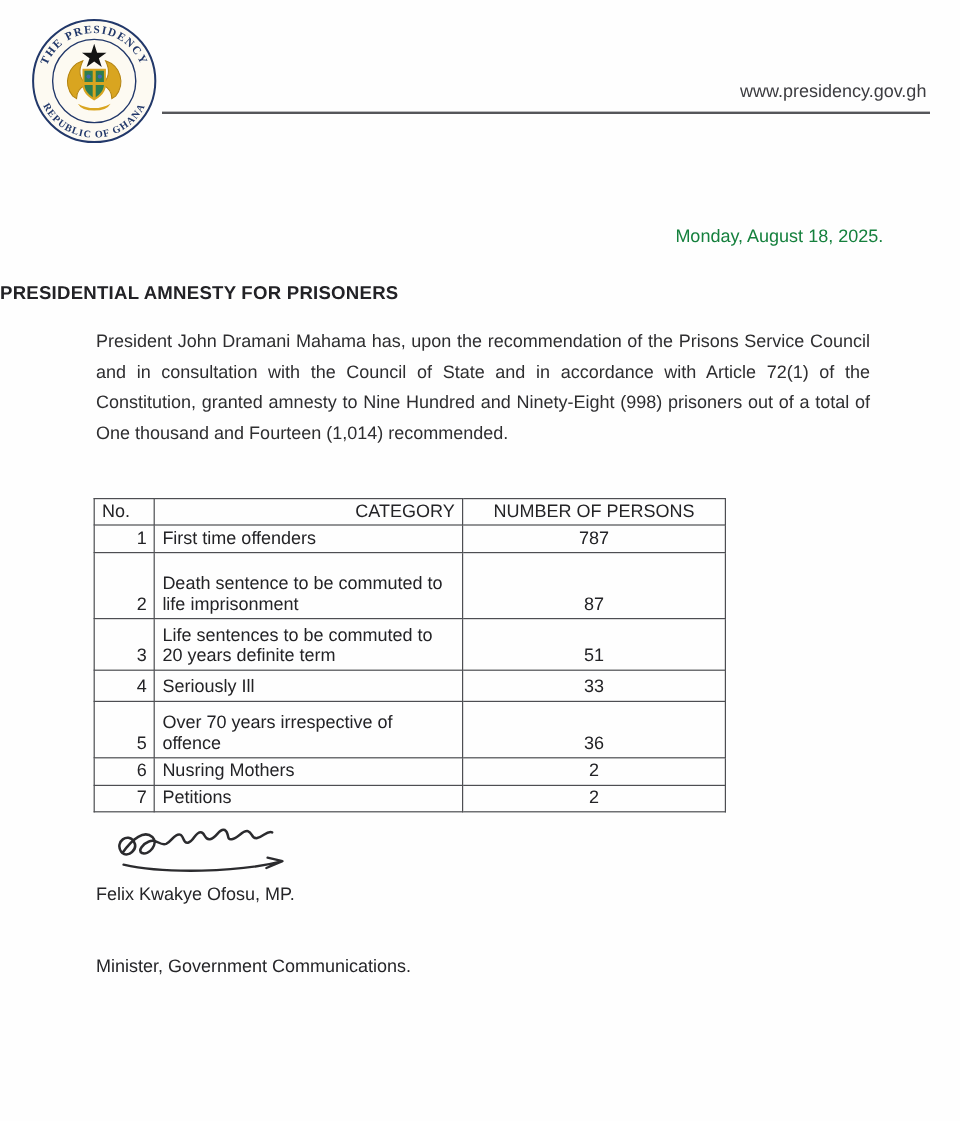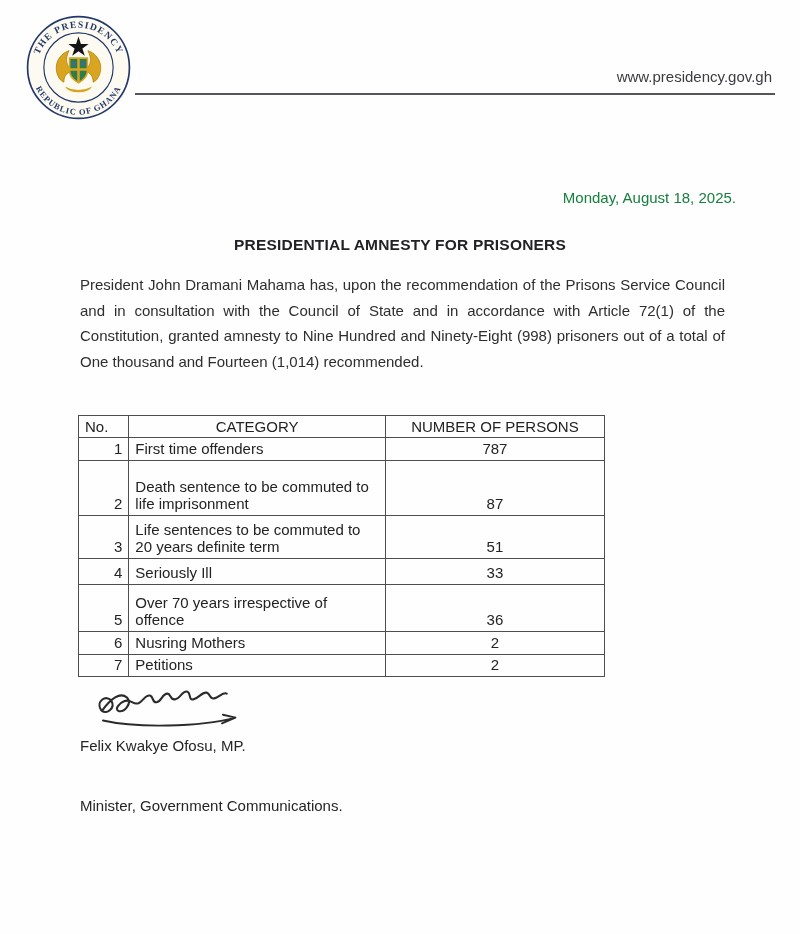--- a/index.html
+++ b/index.html
@@ -30,21 +30,21 @@
     background:#55565a;
   }
 
   
   .date-line{
     position:absolute;top:189px;right:64px;
     font-size:15px;color:#15803d;
   }
   .doc-title{
     position:absolute;top:236px;left:0;width:100%;
-    text-align:center;font-weight:700;font-size:15.5px;color:#222226;
+    text-align:left;font-weight:700;font-size:15.5px;color:#222226;
     letter-spacing:0.2px;
   }
   .body-par{
     position:absolute;top:272px;left:80px;width:645px;
     font-size:15px;line-height:25.5px;
     text-align:justify;color:#2e2e30;
   }
   .table-intro{
     position:absolute;top:379px;left:80px;width:645px;
     font-size:15px;color:#2e2e30;
@@ -56,21 +56,21 @@
     width:527px;border-collapse:collapse;
     font-size:15px;color:#232326;
     border:1px solid #4d7c0f;
   }
   table.amnesty th, table.amnesty td{
     border:1.5px solid #4d4e52;
     font-weight:400;
   }
   table.amnesty thead th{height:21px;vertical-align:middle;padding:0 6px;}
   th.h-no{width:39px;text-align:left;}
-  th.h-category{width:262px;text-align:center;}
+  th.h-category{width:262px;text-align:right;}
   th.h-persons{width:222px;text-align:center;}
   table.amnesty tbody td{vertical-align:bottom;padding:1px 6px 3px 6px;}
   td.no{text-align:right;}
   td.category{text-align:left;padding-left:7px;margin-left:24px;}
   td.persons{text-align:center;}
   tr.row-1{height:23px;}
   tr.row-2{height:55px;}
   tr.row-3{height:43px;}
   tr.row-4{height:26px;}
   tr.row-5{height:47px;}

